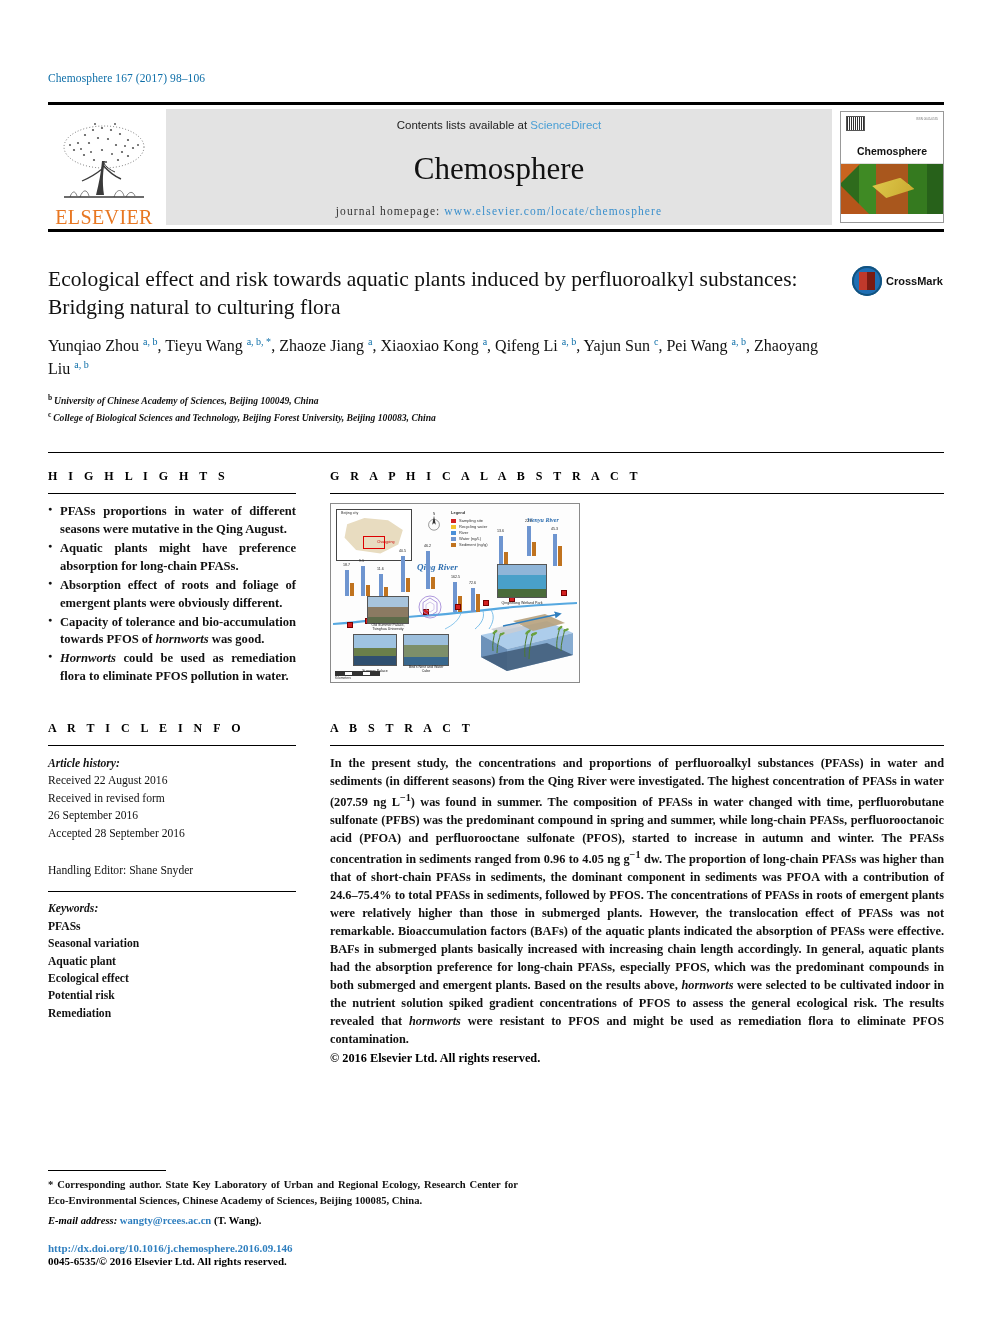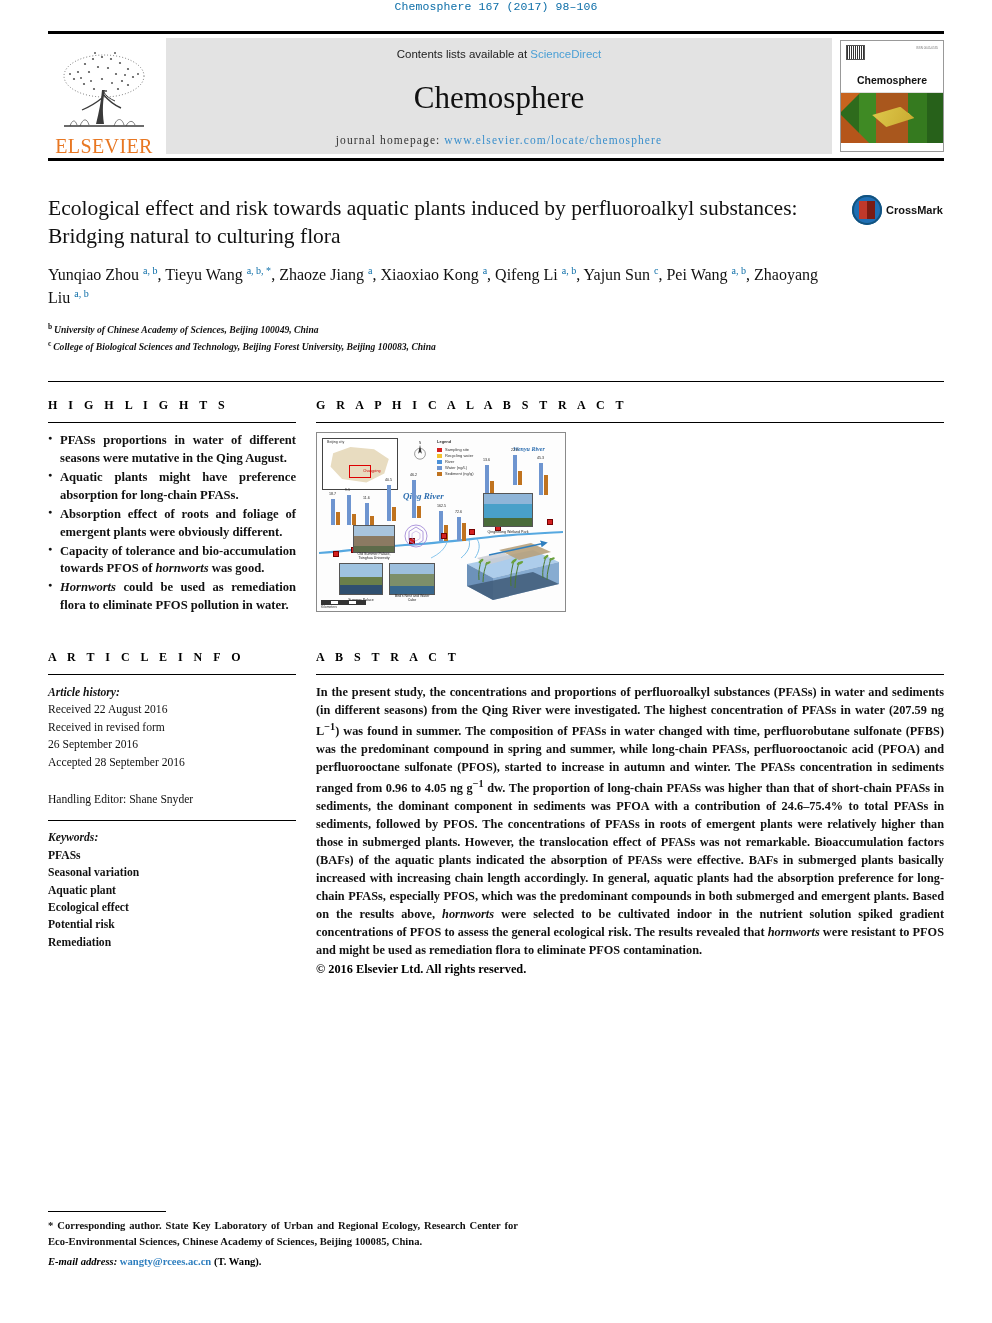--- a/index.html
+++ b/index.html
@@ -18,24 +18,25 @@
   .page {
     position: relative;
     width: 992px;
     height: 1323px;
     box-sizing: border-box;
     padding: 0 48px;
   }
 
   
   .runhead {
-    text-align: center;
+    text-align: left;
     color: #0d6ea8;
     font-size: 11.5px;
-    font-family: Liberation Mono, monospace;
+    font-family: Liberation Serif, serif;
+    padding-top: 72px;
     letter-spacing: .1px;
   }
 
   
   .masthead {
     margin-top: 18px;
     border-top: 3px solid #000;
     border-bottom: 3px solid #000;
     height: 124px;
     display: flex;
@@ -193,21 +194,21 @@
   .cm-book .r { width: 50%; background: #7b1b12; }
   .cm-text {
     font-family: "Liberation Sans", sans-serif;
     font-size: 11px; font-weight: bold; color: #111;
   }
 
   
   .sep-rule { border-top: 1px solid #000; margin-top: 26px; }
   .cols {
     display: flex;
-    gap: 20px;
+    gap: 34px;
     margin-top: 16px;
   }
   .col-left { width: 248px; flex: 0 0 248px; }
   .col-right { flex: 1 1 auto; }
 
   .sec-head {
     font-family: "Liberation Serif", serif;
     font-size: 12px;
     font-weight: bold;
     letter-spacing: 4px;
@@ -697,15 +698,19 @@
       <div class="copyright">© 2016 Elsevier Ltd. All rights reserved.</div>
     </div>
   </div>
 
   <div class="footer">
     <div class="foot-rule"></div>
     <div class="corr">* Corresponding author. State Key Laboratory of Urban and Regional Ecology, Research Center for Eco-Environmental Sciences, Chinese Academy of Sciences, Beijing 100085, China.</div>
     <div class="email-line">
       <span class="lbl">E-mail address: </span><a href="#">wangty@rcees.ac.cn</a><span> (T. Wang).</span>
     </div>
+    <div class="doi-block">
+      <div class="doi">http://dx.doi.org/10.1016/j.chemosphere.2016.09.146</div>
+      <div class="issn">0045-6535/© 2016 Elsevier Ltd. All rights reserved.</div>
+    </div>
   </div>
 
 </div>
 
 </body></html>

